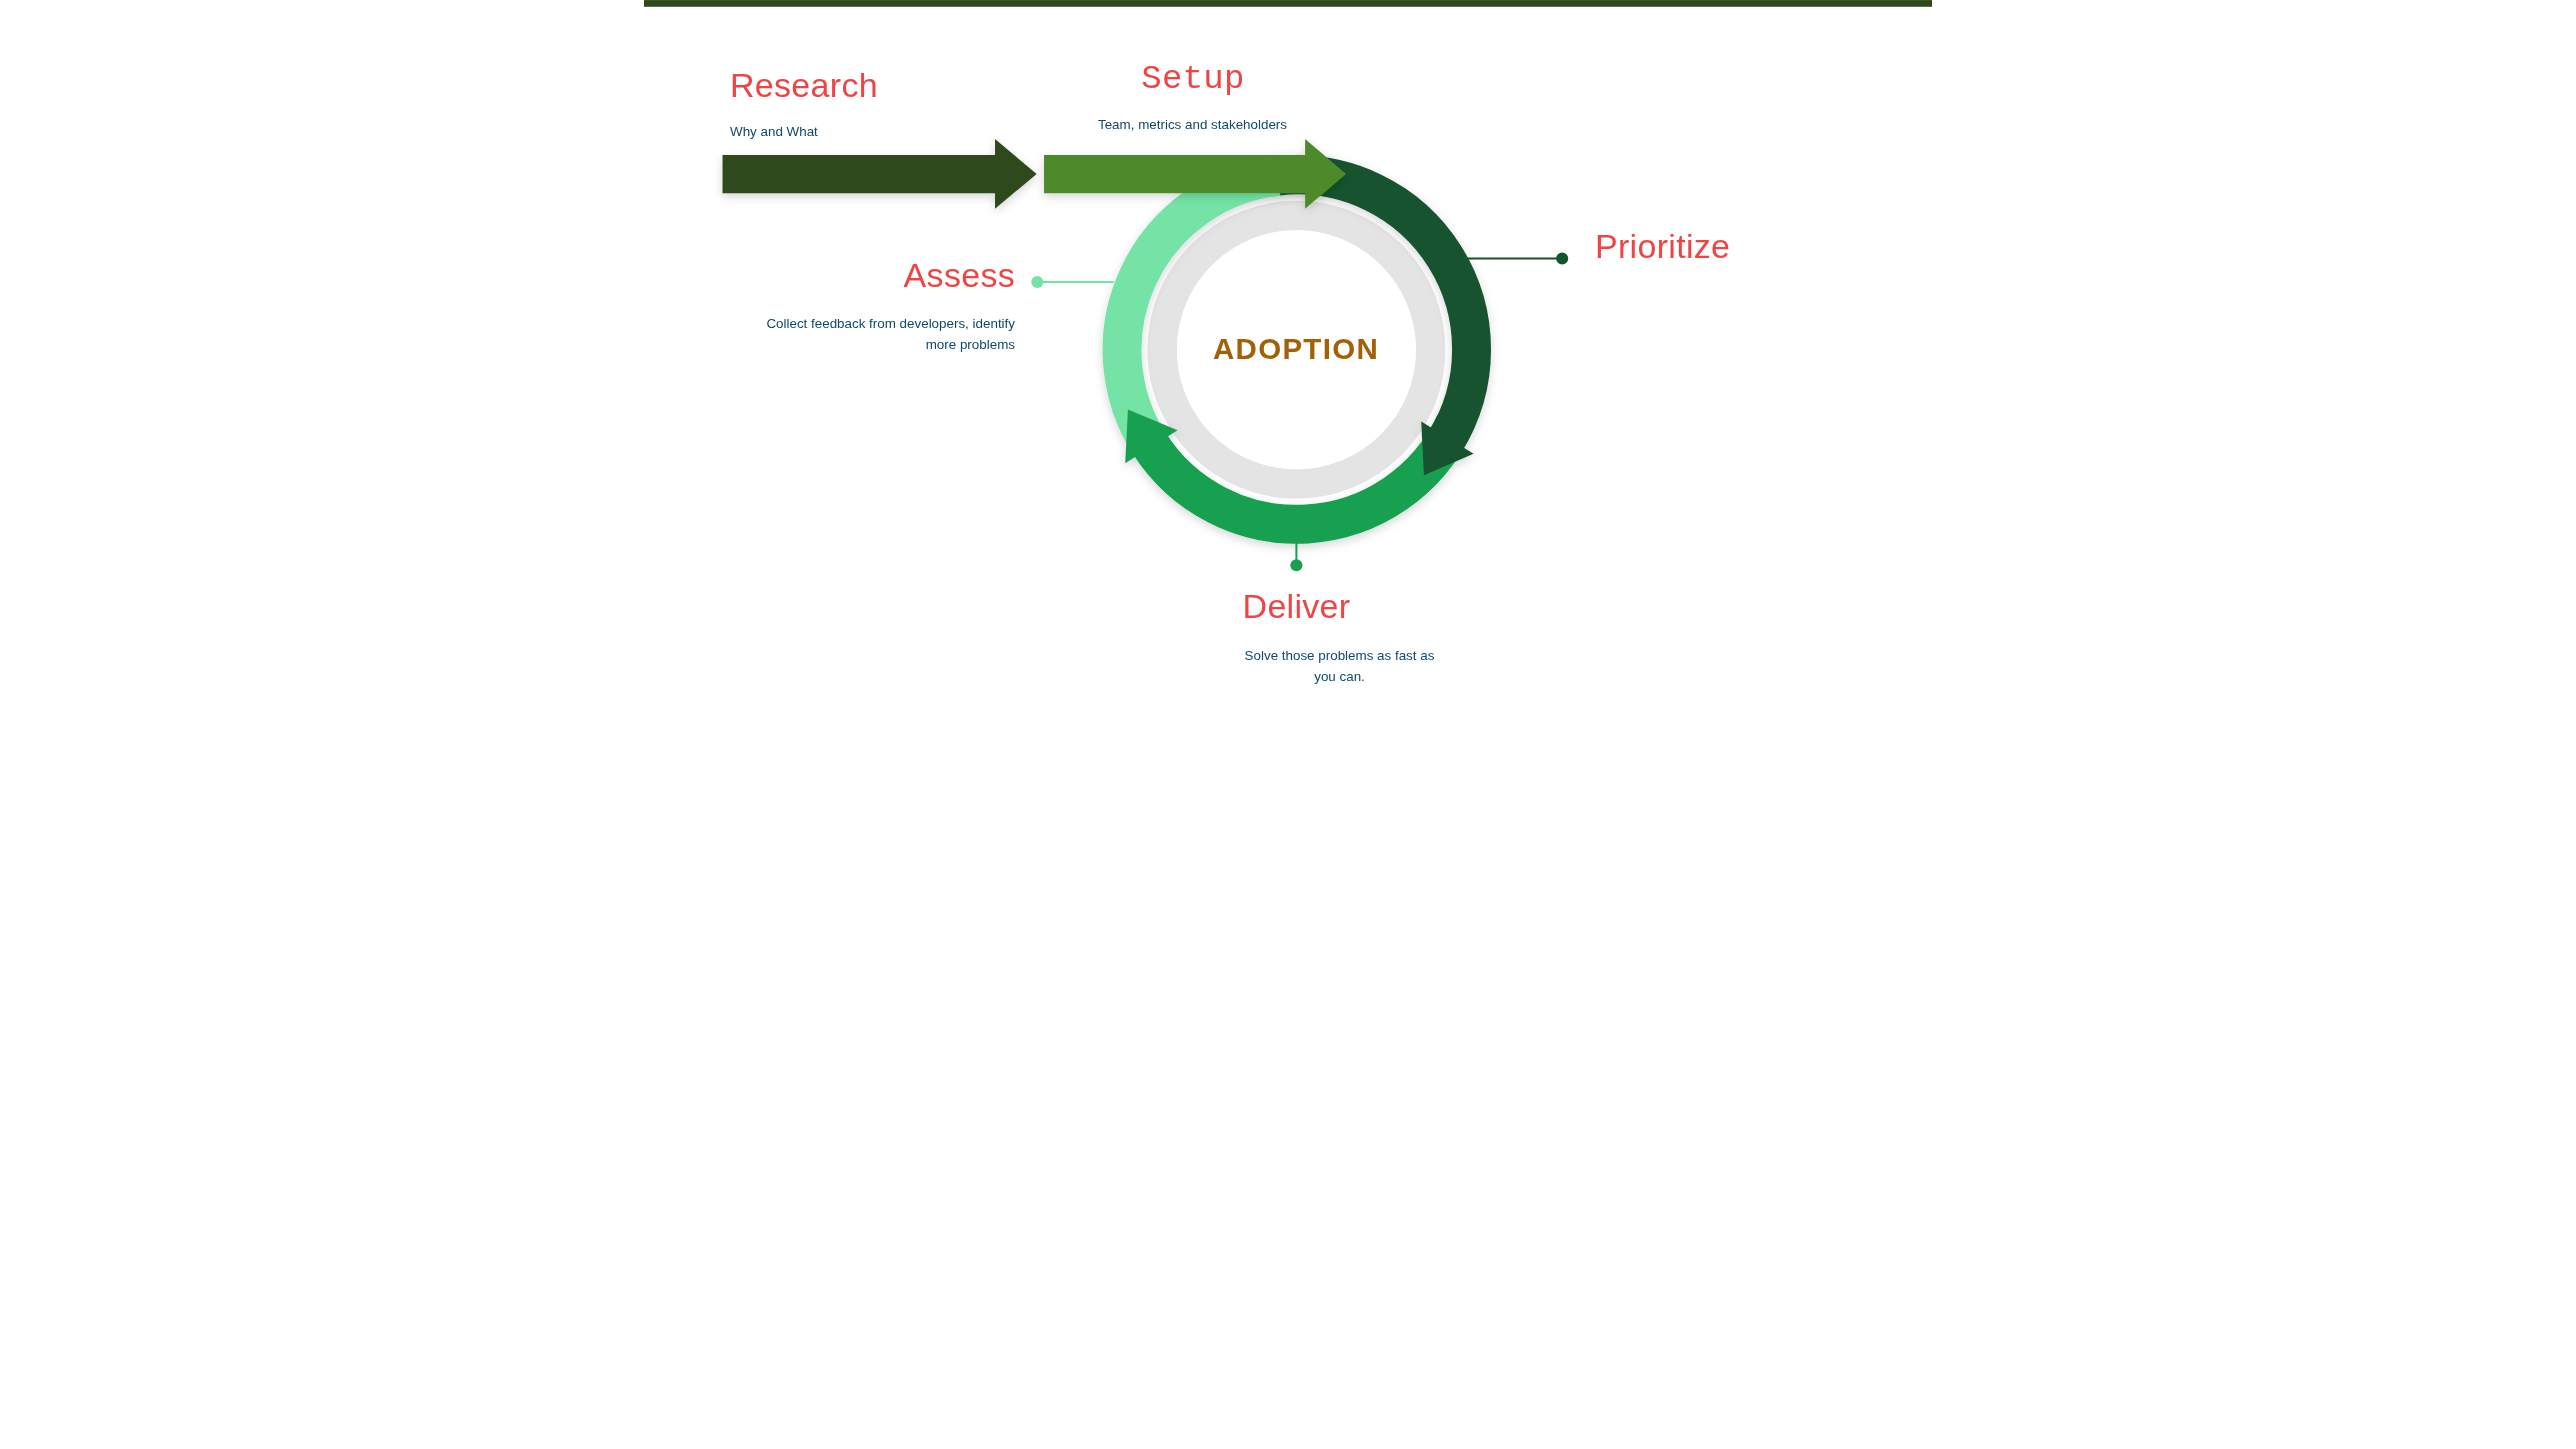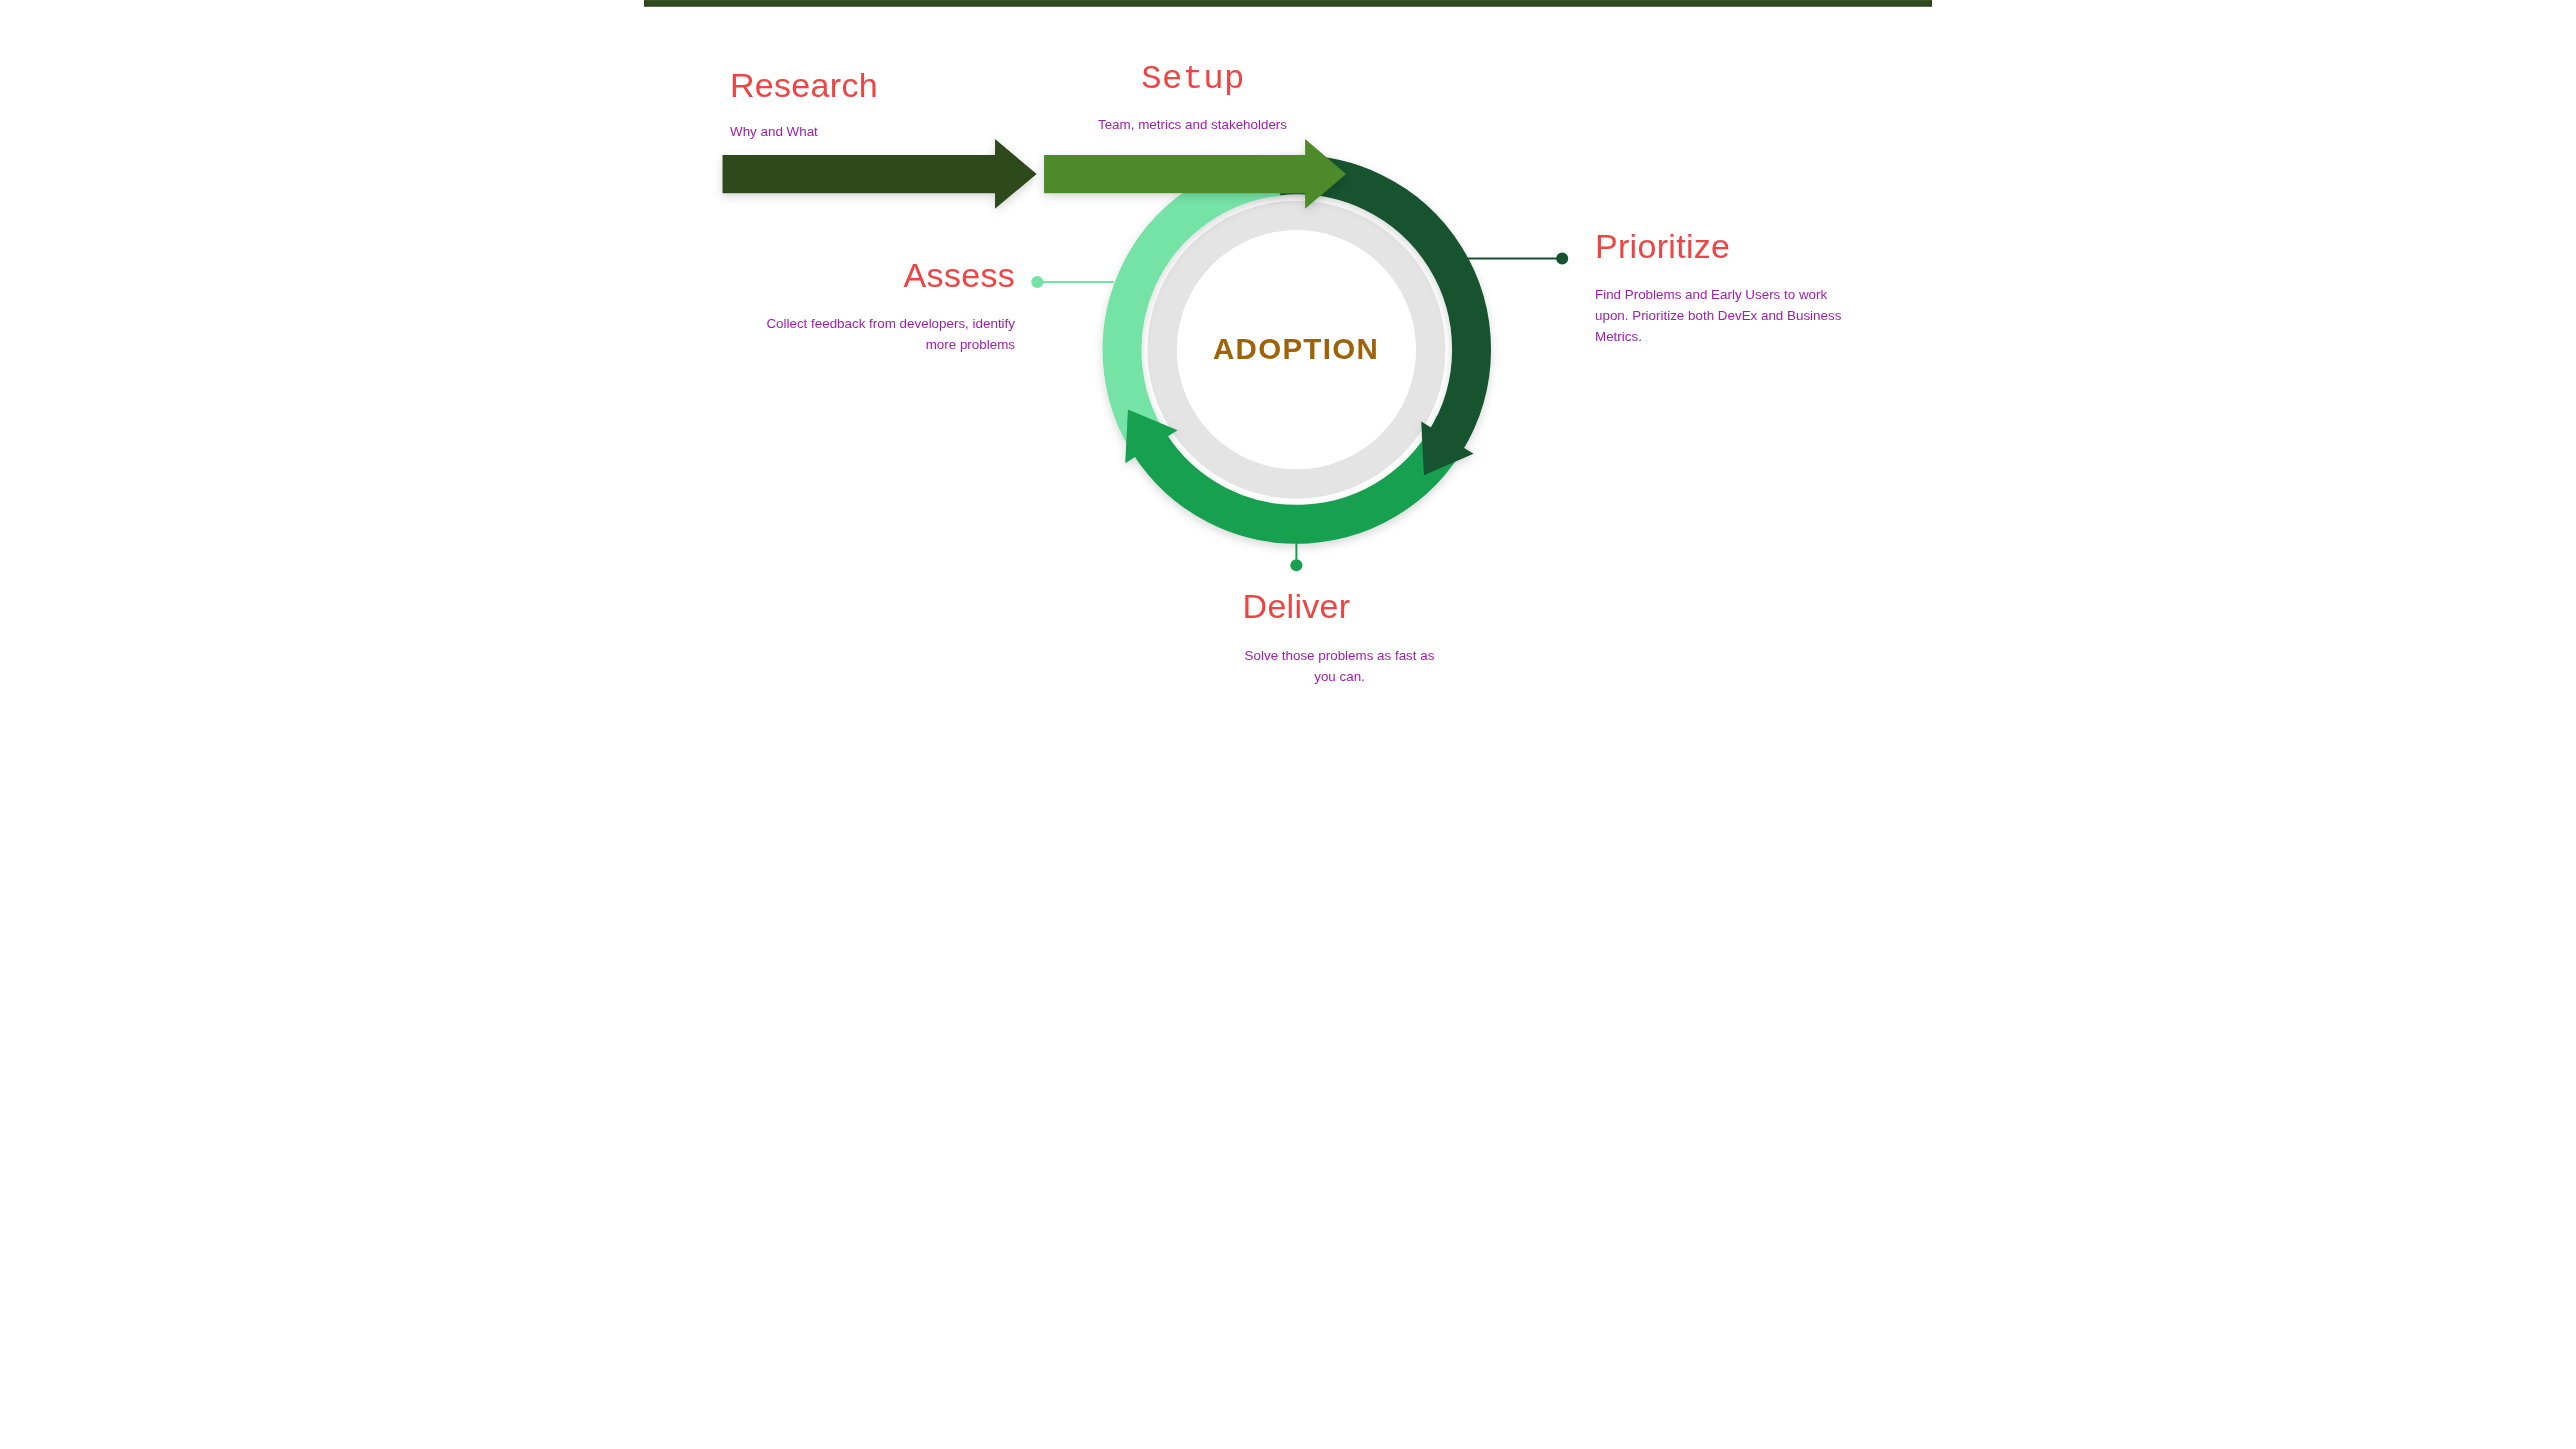--- a/index.html
+++ b/index.html
@@ -9,21 +9,21 @@
     position: relative;
     width: 1288px;
     height: 725px;
     background: #ffffff;
     overflow: hidden;
     margin: 0 auto;
   }
   .layer-svg { position: absolute; inset: 0; width: 1288px; height: 725px; display: block; }
   .txt { position: absolute; }
   .heading { font-size: 34px; font-weight: 400; color: #ef4444; letter-spacing: 0.3px; }
-  .sub { font-size: 13.4px; font-weight: 400; color: #a21caf; line-height: 1.55; }
+  .sub { font-size: 13.4px; font-weight: 400; color: #0c4a6e; line-height: 1.55; }
   .center-label {
     font-size: 29.5px;
     font-weight: 700;
     letter-spacing: 1.3px;
     color: #a16207;
     text-align: center;
   }
   .ta-c { text-align: center; }
   .ta-r { text-align: right; }
 
@@ -79,21 +79,20 @@
     <circle cx="972" cy="842" r="9" fill="#18a050"></circle>
   </svg>
 
   <div class="txt heading pos-research-title">Research</div>
   <div class="txt sub pos-research-sub">Why and What</div>
 
   <div class="txt heading ta-c pos-setup-title">Setup</div>
   <div class="txt sub ta-c pos-setup-sub">Team, metrics and stakeholders</div>
 
   <div class="txt heading pos-prioritize-title">Prioritize</div>
-  <div class="txt sub pos-prioritize-desc">Find Problems and Early Users to work upon. Prioritize both DevEx and Business Metrics.</div>
 
   <div class="txt heading ta-r pos-assess-title">Assess</div>
   <div class="txt sub ta-r pos-assess-desc">Collect feedback from developers, identify more problems</div>
 
   <div class="txt heading ta-c pos-deliver-title">Deliver</div>
   <div class="txt sub ta-c pos-deliver-desc">Solve those problems as fast as you can.</div>
 
   <div class="txt center-label pos-adoption">ADOPTION</div>
 
 </div>

